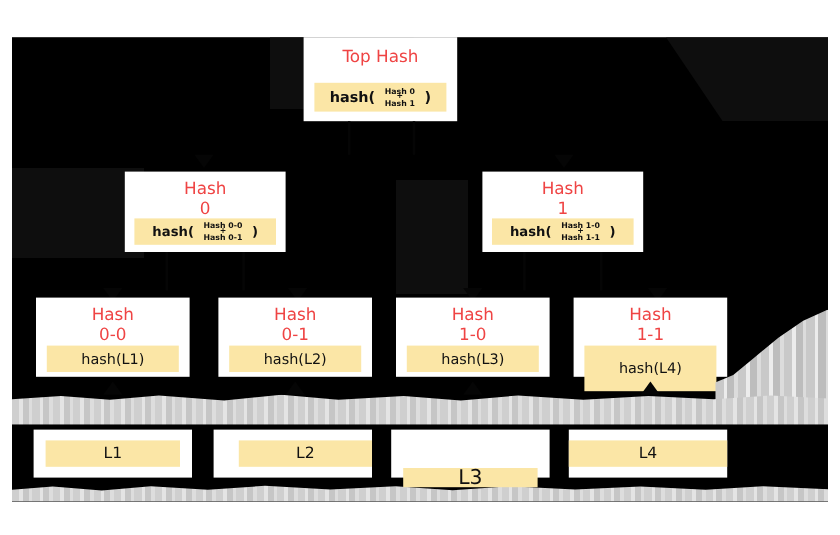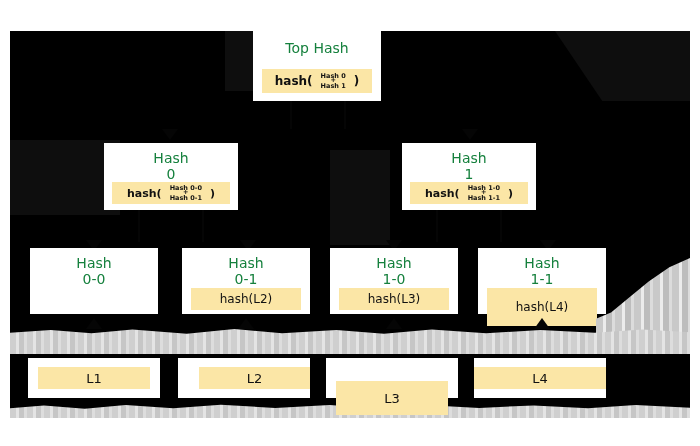--- a/index.html
+++ b/index.html
@@ -53,21 +53,21 @@
   .node {
     position: absolute;
     background: #ffffff;
     box-sizing: border-box;
     display: flex;
     flex-direction: column;
     align-items: center;
     justify-content: flex-start;
   }
   .node-title {
-    color: #15803d;
+    color: #ef4444;
     text-align: center;
     line-height: 1.15;
     white-space: pre-line;
     font-weight: 400;
   }
   .hashbox {
     background: #fbe6a6;
     display: flex;
     align-items: center;
     justify-content: center;
@@ -189,20 +189,21 @@
   <div class="stem" style="left:202px; top:210px; height:32px;"></div>
   <div class="arrow" style="left:240px; top:240px; transform:rotate(180deg);"></div>
   <div class="stem" style="left:436px; top:210px; height:32px;"></div>
   <div class="arrow" style="left:386px; top:240px; transform:rotate(180deg);"></div>
   <div class="stem" style="left:500px; top:210px; height:32px;"></div>
   <div class="arrow" style="left:540px; top:240px; transform:rotate(180deg);"></div>
 
   <div class="node" style="left:30px; top:248px; width:128px; height:66px; padding-top:7px;">
     <div class="node-title" style="font-size:14px;">Hash
 0-0</div>
+    <div class="hashbox" style="position:absolute; left:9px; top:40px; width:110px; height:22px; font-size:12px;">hash(L1)</div>
   </div>
 
   <div class="node" style="left:182px; top:248px; width:128px; height:66px; padding-top:7px;">
     <div class="node-title" style="font-size:14px;">Hash
 0-1</div>
     <div class="hashbox" style="position:absolute; left:9px; top:40px; width:110px; height:22px; font-size:12px;">hash(L2)</div>
   </div>
 
   <div class="node" style="left:330px; top:248px; width:128px; height:66px; padding-top:7px;">
     <div class="node-title" style="font-size:14px;">Hash
@@ -230,21 +231,21 @@
   <div class="arrow" style="left:386px; top:318px;"></div>
   <div class="arrow" style="left:534px; top:318px;"></div>
 
   <div class="lblock" style="left:28px; top:358px; width:132px; height:40px;text-align:center;">
     <div class="lbar" style="width:112px; height:22px; font-size:13px;">L1</div>
   </div>
   <div class="lblock" style="left:178px; top:358px; width:132px; height:40px;">
     <div class="lbar" style="width:112px; height:22px; font-size:13px;margin-left:21px;">L2</div>
   </div>
   <div class="lblock" style="left:326px; top:358px; width:132px; height:40px;">
-    <div class="lbar" style="width:112px; height:34px; font-size:13px;margin-top:40px;">L3</div>
+    <div class="lbar" style="width:112px; height:16px; font-size:17px;margin-top:40px;">L3</div>
   </div>
   <div class="lblock" style="left:474px; top:358px; width:132px; height:40px;">
     <div class="lbar" style="width:136px; height:22px; font-size:13px;">L4</div>
   </div>
 
   <div class="blob" style="left:608px; top:355px; width:70px; height:48px;"></div>
 
 </div>
 
 </body></html>

